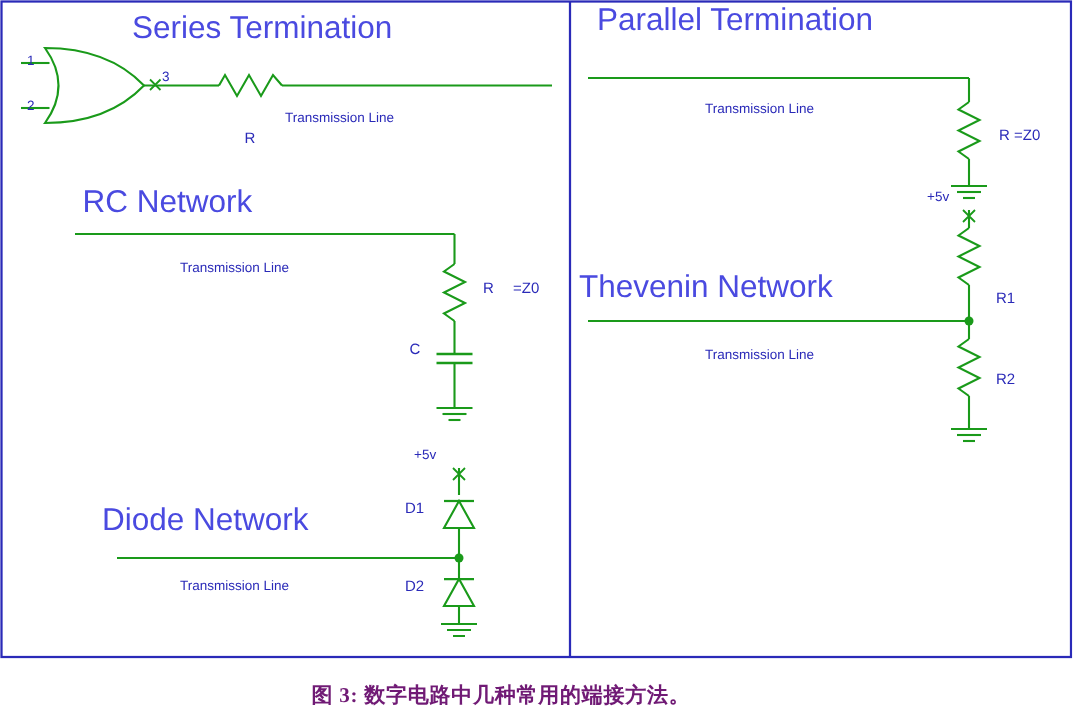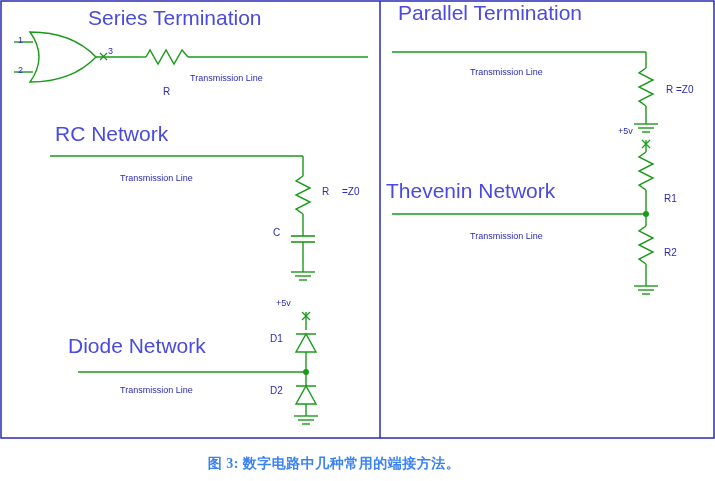--- a/index.html
+++ b/index.html
@@ -23,21 +23,21 @@
   }
   .cap {
     position: absolute;
     left: 0;
     bottom: 8px;
     width: 668px;
     text-align: center;
     font-family: "Liberation Serif", serif;
     font-size: 14px;
     font-weight: bold;
-    color: #3b82f6;
+    color: #701a75;
     letter-spacing: 0.5px;
   }
 </style>
 </head>
 <body>
 
 <svg id="canvas" viewBox="0 0 715 481" xmlns="http://www.w3.org/2000/svg">
 
   <rect x="1" y="1" width="713" height="437" fill="none" stroke="#2a2ab8" stroke-width="1.5"></rect>
 

